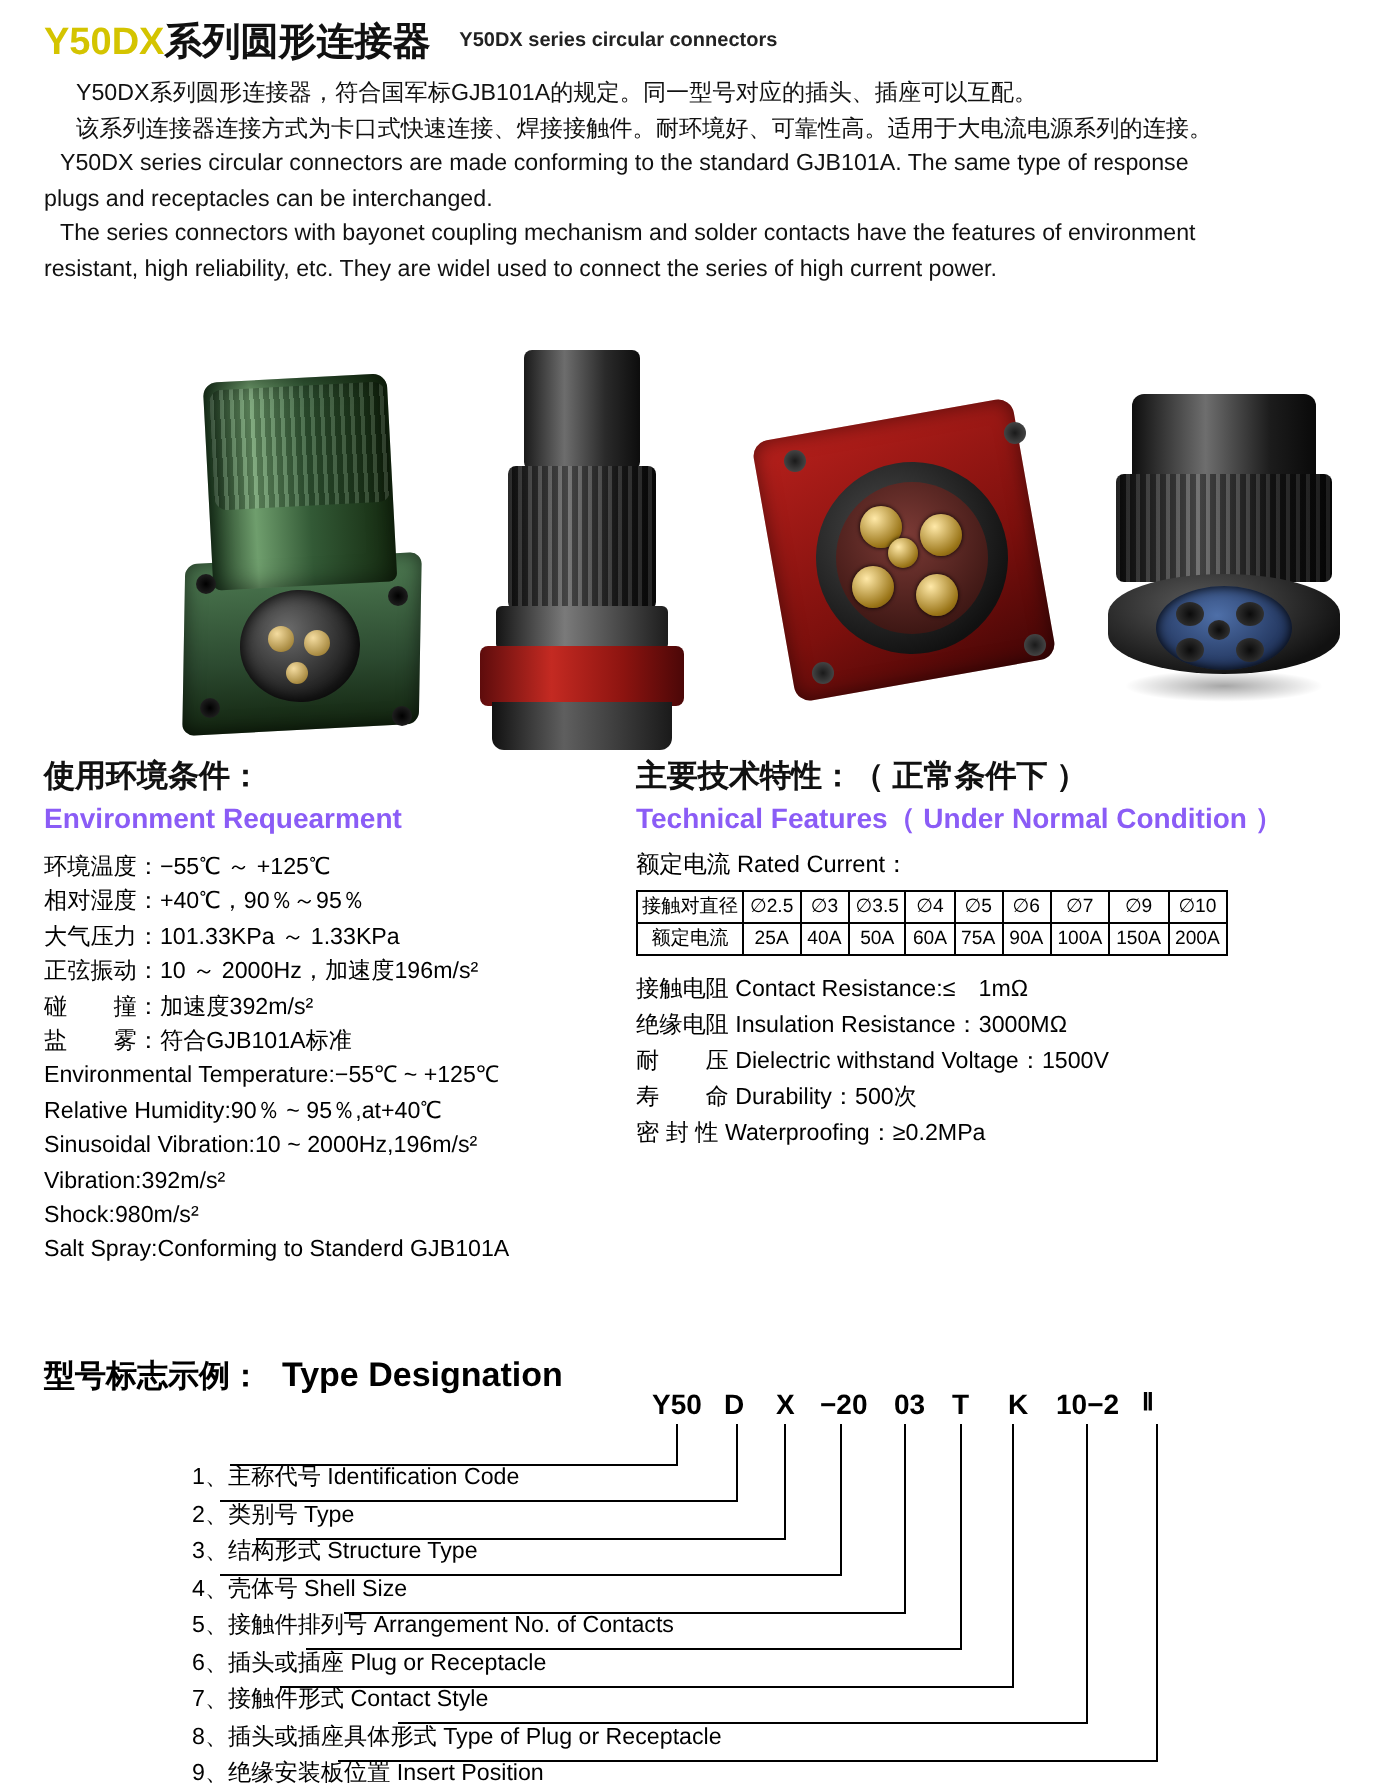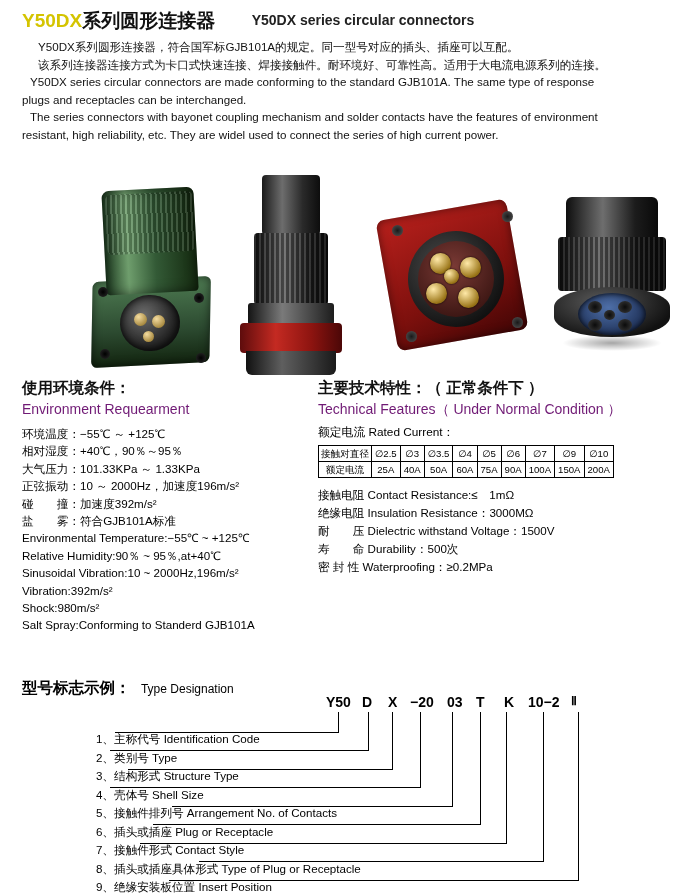--- a/index.html
+++ b/index.html
@@ -26,24 +26,24 @@
     font-weight: bold;
     letter-spacing: 0px;
     display: inline-block;
     vertical-align: middle;
   }
   .title-cn .hl { color: #d4c400; }
   .title-cn .hl2 { color: #111; }
   .title-en {
     display: inline-block;
     vertical-align: middle;
-    font-size: 14px;
+    font-size: 10px;
     font-weight: bold;
     color: #222;
-    margin-left: 32px;
+    margin-left: 10px;
     padding-bottom: 2px;
   }
 
   
   .intro {
     position: absolute;
     left: 22px; top: 38px;
     width: 660px;
     font-size: 11.6px;
     line-height: 17.5px;
@@ -196,21 +196,21 @@
   .p4 .sk.s3 { left: 36px; top: 122px; width: 14px; height: 12px; }
   .p4 .sk.s4 { left: 66px; top: 122px; width: 14px; height: 12px; }
   .p4 .sk.s5 { left: 52px; top: 113px; width: 11px; height: 10px; }
   .p4 .shadow {
     position: absolute; left: 10px; top: 138px; width: 100px; height: 16px;
     background: radial-gradient(ellipse at center, rgba(0,0,0,.35), rgba(0,0,0,0) 70%);
   }
 
   
   .sec-head-cn { font-size: 15.5px; font-weight: bold; color: #111; }
-  .sec-head-en { font-size: 14px; font-weight: normal; color: #701a75; margin-top: 2px;}
+  .sec-head-en { font-size: 14px; font-weight: bold; color: #8b5cf6; margin-top: 2px;}
 
   .col-left { position: absolute; left: 22px; top: 378px; width: 290px; }
   .col-right { position: absolute; left: 318px; top: 378px; width: 372px; }
 
   .spec-list { font-size: 11.6px; line-height: 17.4px; margin-top: 8px; }
   .spec-list div { white-space: nowrap; }
 
   
   .rc-label { font-size: 11.8px; margin-top: 6px; }
   table.rc {
@@ -228,21 +228,21 @@
   }
   table.rc td.hd { text-align: center; }
   table.rc td.rowlab { text-align: center; padding: 1px 2px; }
 
   .feat-list { font-size: 11.6px; line-height: 18px; margin-top: 8px; }
   .feat-list div { white-space: nowrap; }
 
   
   .td-head { position: absolute; left: 22px; top: 678px; }
   .td-head .cn { font-size: 15.5px; font-weight: bold; display: inline-block; }
-  .td-head .en { font-size: 12px; font-weight: normal; display: inline-block; margin-left: 6px;}
+  .td-head .en { font-size: 17px; font-weight: bold; display: inline-block; margin-left: 6px;}
 
   .code-row {
     position: absolute;
     left: 326px; top: 694px;
     width: 330px; height: 22px;
     font-size: 14px;
     font-weight: bold;
   }
   .code-row span { position: absolute; top: 0; white-space: nowrap; }
   .cd1 { left: 0px; }

